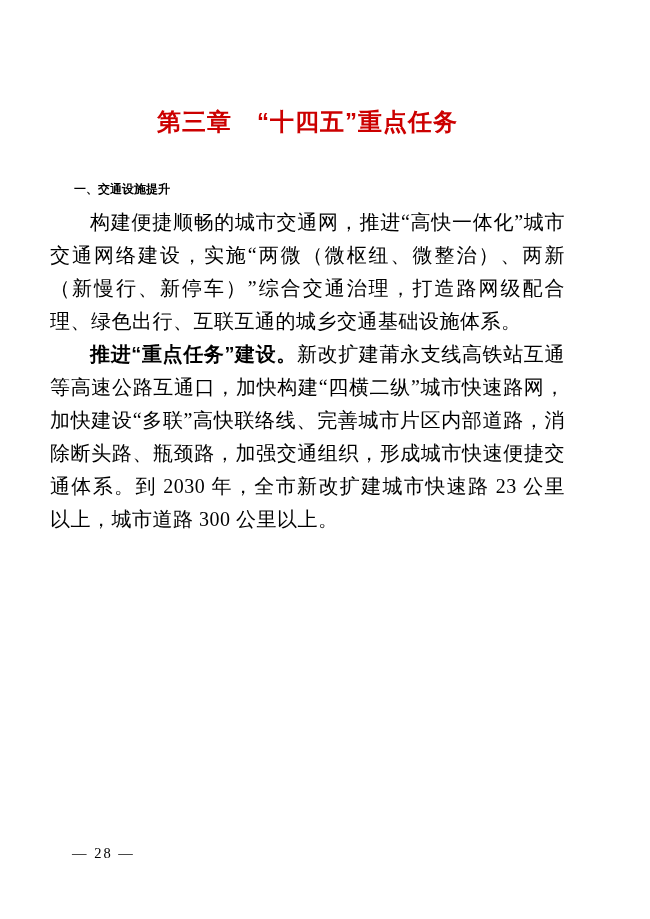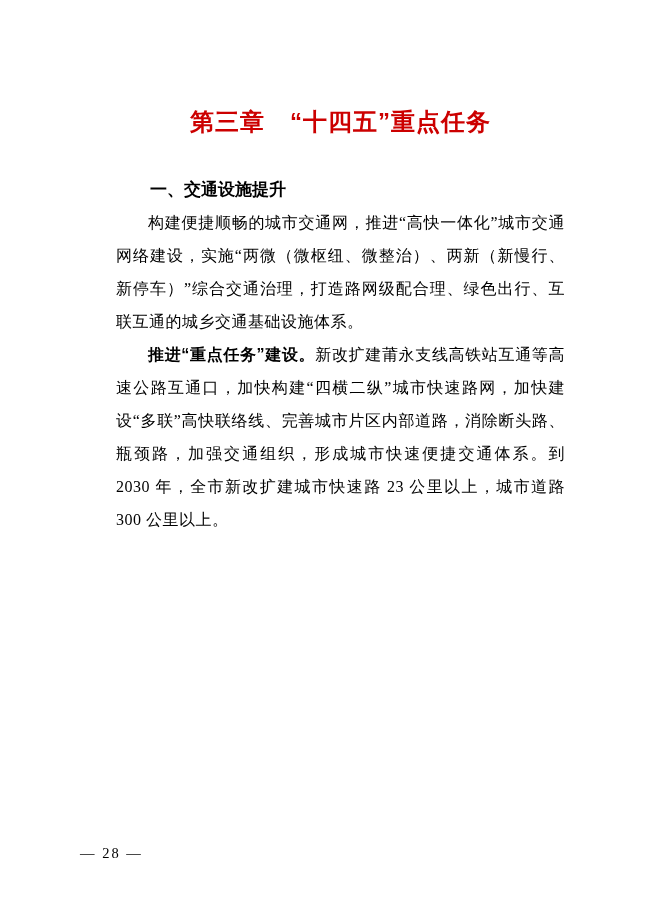--- a/index.html
+++ b/index.html
@@ -11,58 +11,58 @@
     height: 919px;
     background: #ffffff;
     color: #000000;
     font-family: "Liberation Serif", "DejaVu Serif", serif;
     position: relative;
     overflow: hidden;
   }
   .page {
     position: absolute;
     inset: 0;
-    padding: 106px 85px 0 116px;
+    padding: 106px 85px 0 50px;
     box-sizing: border-box;
   }
   .chapter-title {
     margin: 0 0 36px 0;
     text-align: center;
     font-size: 24px;
     line-height: 1.3;
     font-weight: bold;
     letter-spacing: 1px;
     font-family: "Liberation Sans", "DejaVu Sans", sans-serif;
     color: #cc0000; 
   }
   .section-heading,
   .subsection-heading {
     margin: 0;
-    font-size: 17px;
+    font-size: 12px;
     line-height: 33px;
     font-weight: bold;
     text-indent: 2em;
     font-family: "Liberation Sans", "DejaVu Sans", sans-serif;
   }
   .para {
     margin: 0;
-    font-size: 16px;
+    font-size: 20px;
     line-height: 33px;
     text-indent: 2em;
     text-align: justify;
     text-justify: inter-character;
     letter-spacing: 0.5px;
   }
   .para .lead {
     font-weight: bold;
     font-family: "Liberation Sans", "DejaVu Sans", sans-serif;
   }
   .page-number {
     position: absolute;
-    left: 80px;
+    left: 72px;
     top: 845px;
     font-size: 14.5px;
     letter-spacing: 2px;
     font-family: "Liberation Serif", "DejaVu Serif", serif;
   }
 </style>
 </head>
 <body>
 
 <div class="page">

